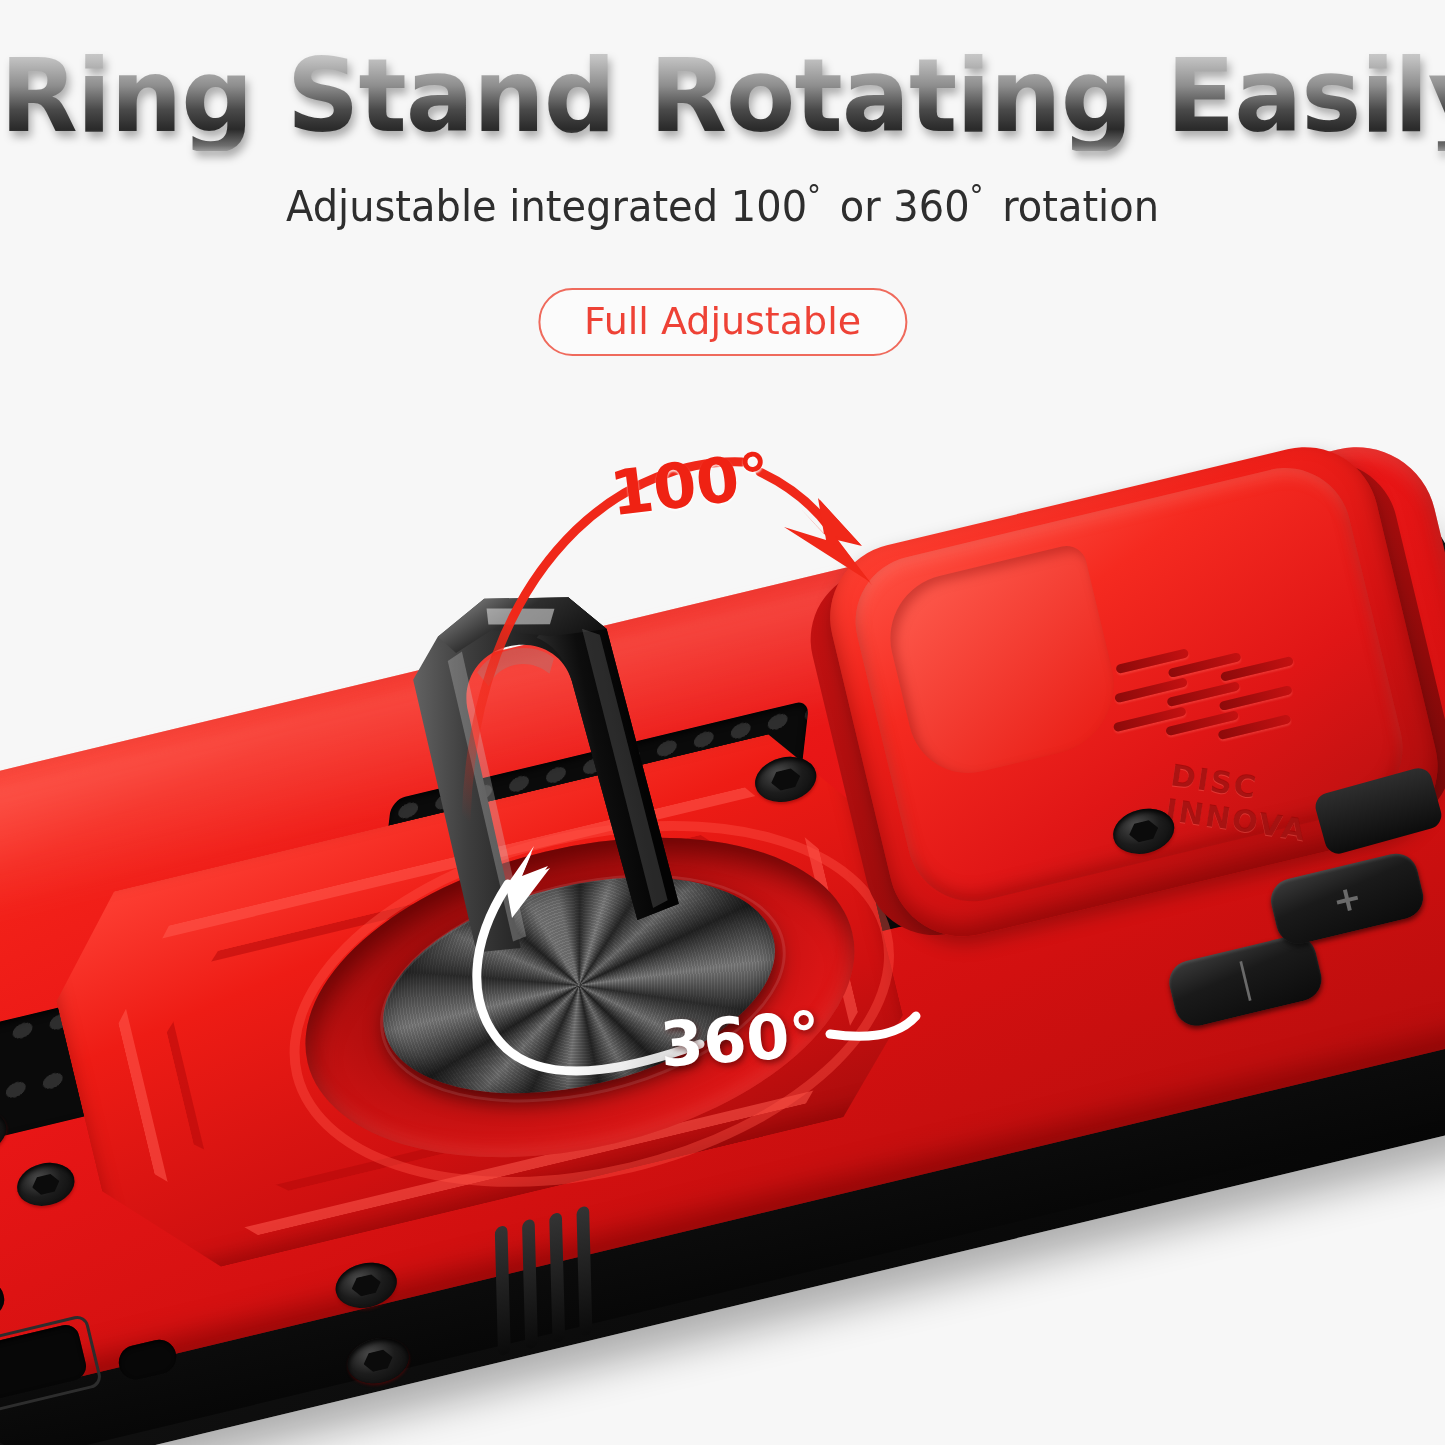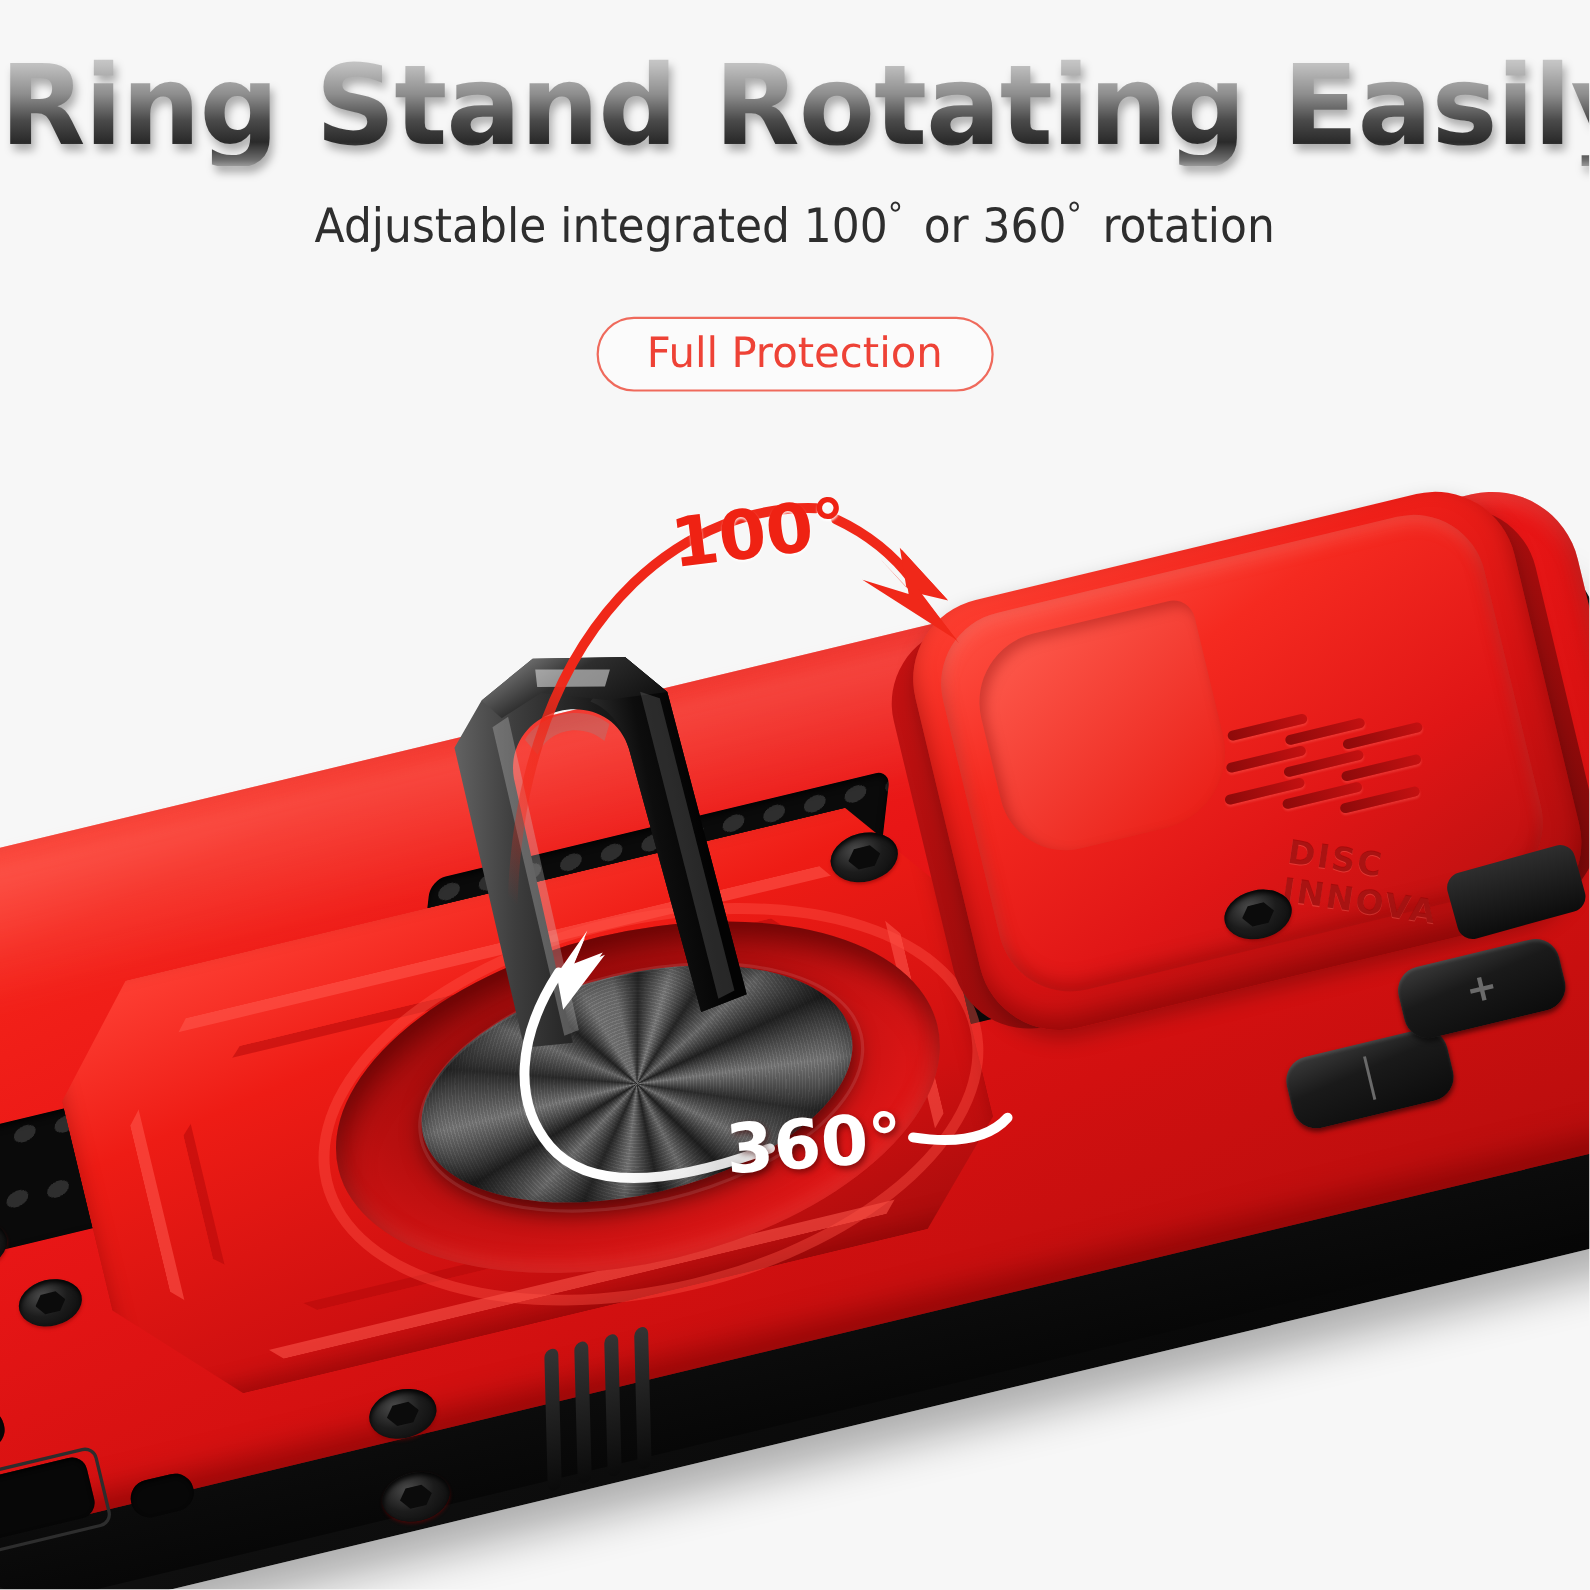--- a/index.html
+++ b/index.html
@@ -227,21 +227,21 @@
 <body>
 
 <div id="stage">
 
   <div class="headline">Ring Stand Rotating Easily</div>
 
   <div class="subline">
     <span>Adjustable integrated 100</span><span class="deg">°</span><span class="gap"></span><span>or 360</span><span class="deg">°</span><span class="gap"></span><span>rotation</span>
   </div>
 
-  <div class="badge">Full Protection</div>
+  <div class="badge">Full Adjustable</div>
 
   <div id="case-wrap">
 
     <div class="layer tpu"></div>
     <div class="layer tpu-side"></div>
     <div class="layer shell"></div>
     <div class="layer shell-top-sheen"></div>
 
     <div class="layer hex grip-a"></div>
     <div class="layer hex grip-c"></div>

